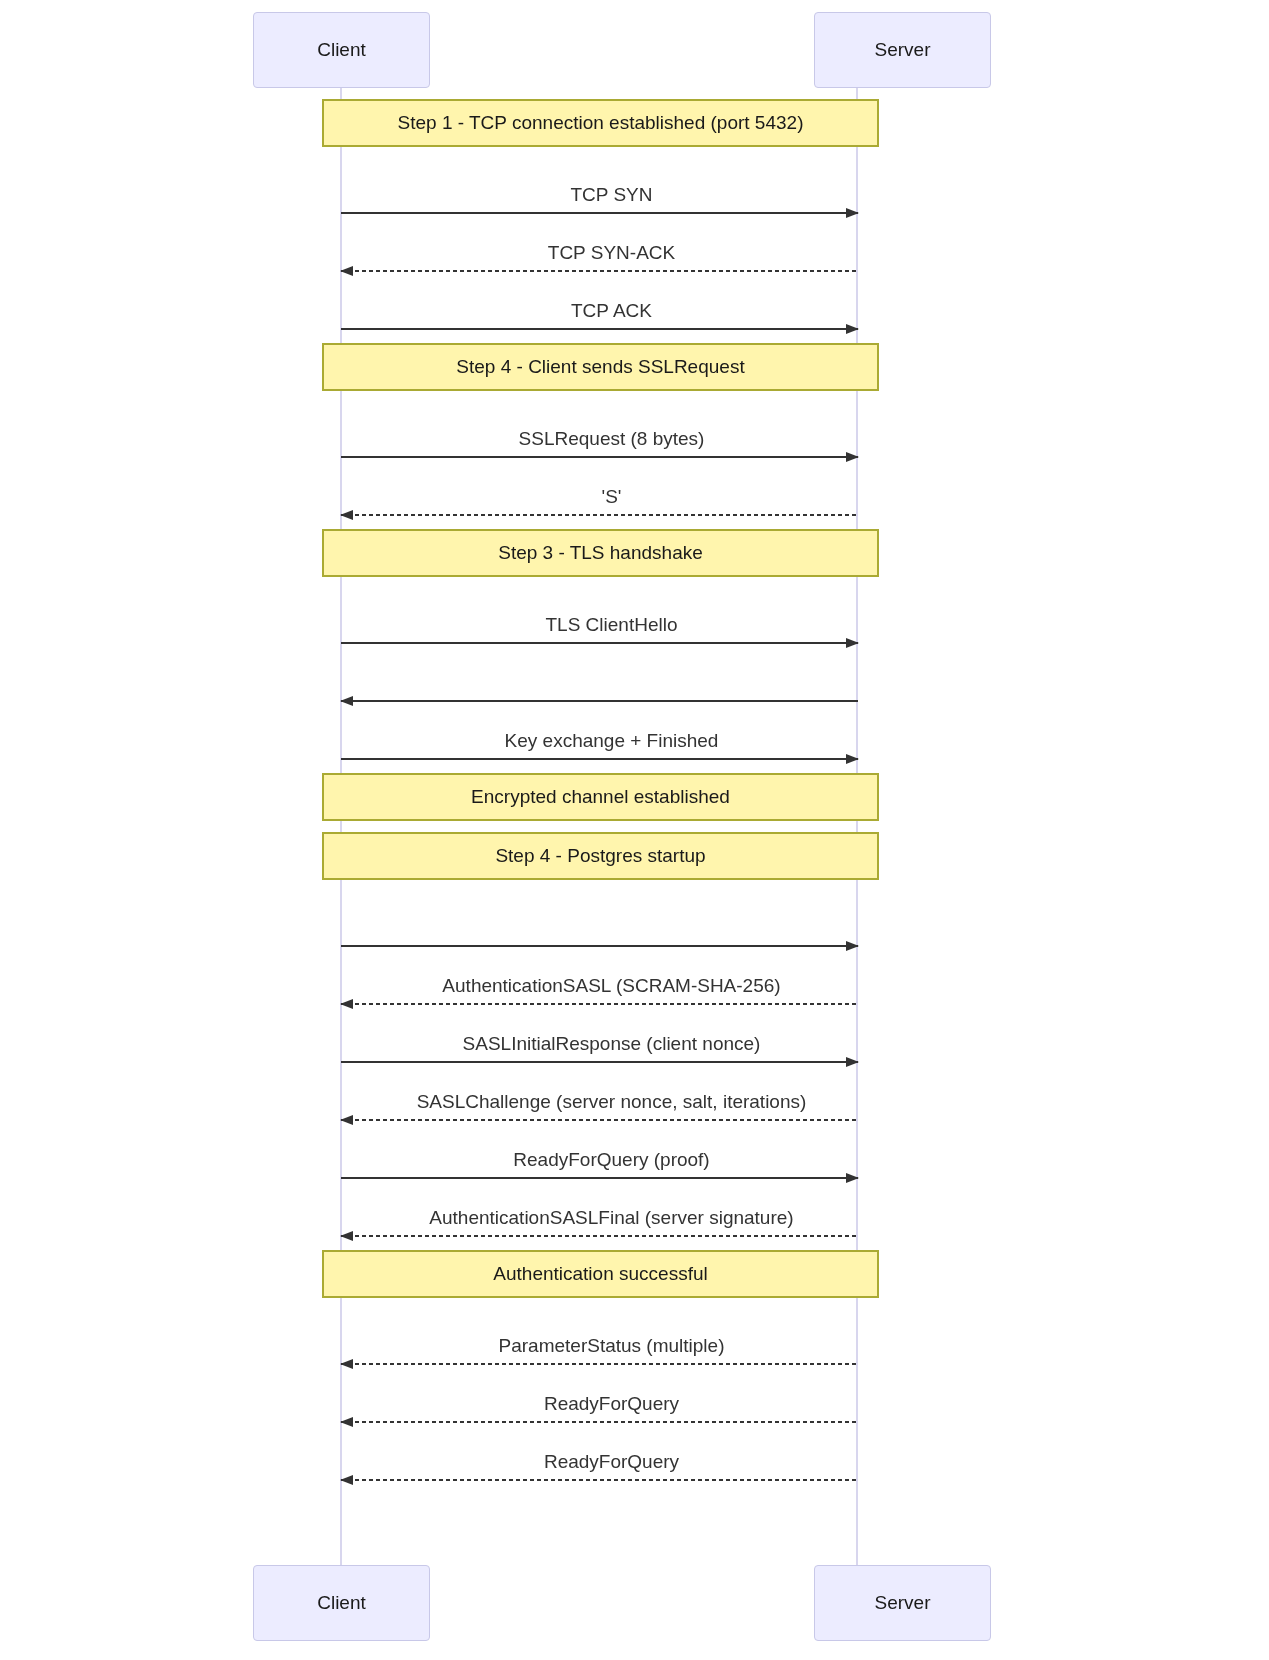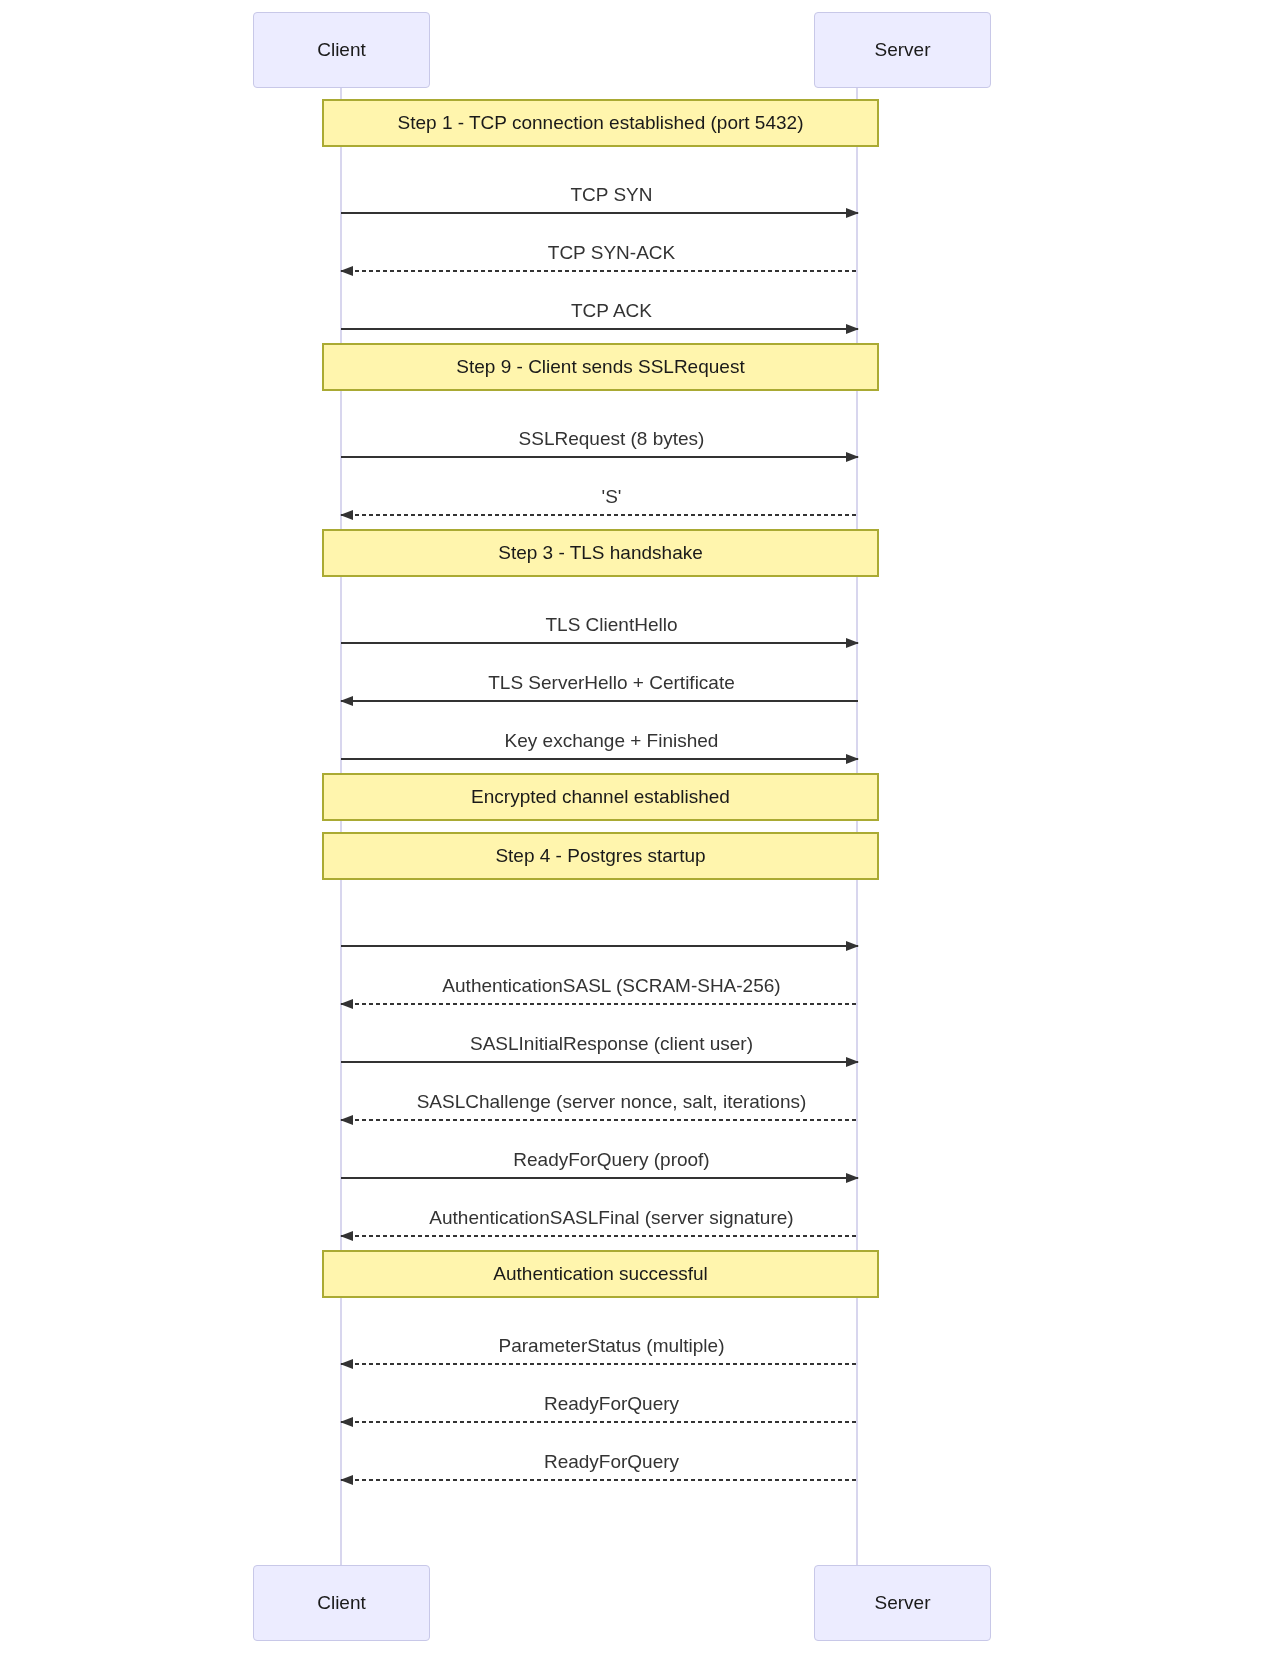--- a/index.html
+++ b/index.html
@@ -89,21 +89,21 @@
           <span class="arrowhead"></span>
         </div>
       </div>
       <div class="msg">
         <div class="msg-label">TCP ACK</div>
         <div class="line solid to-right">
           <span class="arrowhead"></span>
         </div>
       </div>
       <div class="note">
-        <span>Step 9 - Client sends SSLRequest</span>
+        <span>Step 4 - Client sends SSLRequest</span>
       </div>
       <div class="msg">
         <div class="msg-label">SSLRequest (8 bytes)</div>
         <div class="line solid to-right">
           <span class="arrowhead"></span>
         </div>
       </div>
       <div class="msg">
         <div class="msg-label">'S'</div>
         <div class="line dashed to-left">
@@ -113,21 +113,20 @@
       <div class="note">
         <span>Step 3 - TLS handshake</span>
       </div>
       <div class="msg">
         <div class="msg-label">TLS ClientHello</div>
         <div class="line solid to-right">
           <span class="arrowhead"></span>
         </div>
       </div>
       <div class="msg">
-        <div class="msg-label">TLS ServerHello + Certificate</div>
         <div class="line solid to-left">
           <span class="arrowhead"></span>
         </div>
       </div>
       <div class="msg">
         <div class="msg-label">Key exchange + Finished</div>
         <div class="line solid to-right">
           <span class="arrowhead"></span>
         </div>
       </div>
@@ -142,21 +141,21 @@
           <span class="arrowhead"></span>
         </div>
       </div>
       <div class="msg">
         <div class="msg-label">AuthenticationSASL (SCRAM-SHA-256)</div>
         <div class="line dashed to-left">
           <span class="arrowhead"></span>
         </div>
       </div>
       <div class="msg">
-        <div class="msg-label">SASLInitialResponse (client user)</div>
+        <div class="msg-label">SASLInitialResponse (client nonce)</div>
         <div class="line solid to-right">
           <span class="arrowhead"></span>
         </div>
       </div>
       <div class="msg">
         <div class="msg-label">SASLChallenge (server nonce, salt, iterations)</div>
         <div class="line dashed to-left">
           <span class="arrowhead"></span>
         </div>
       </div>

